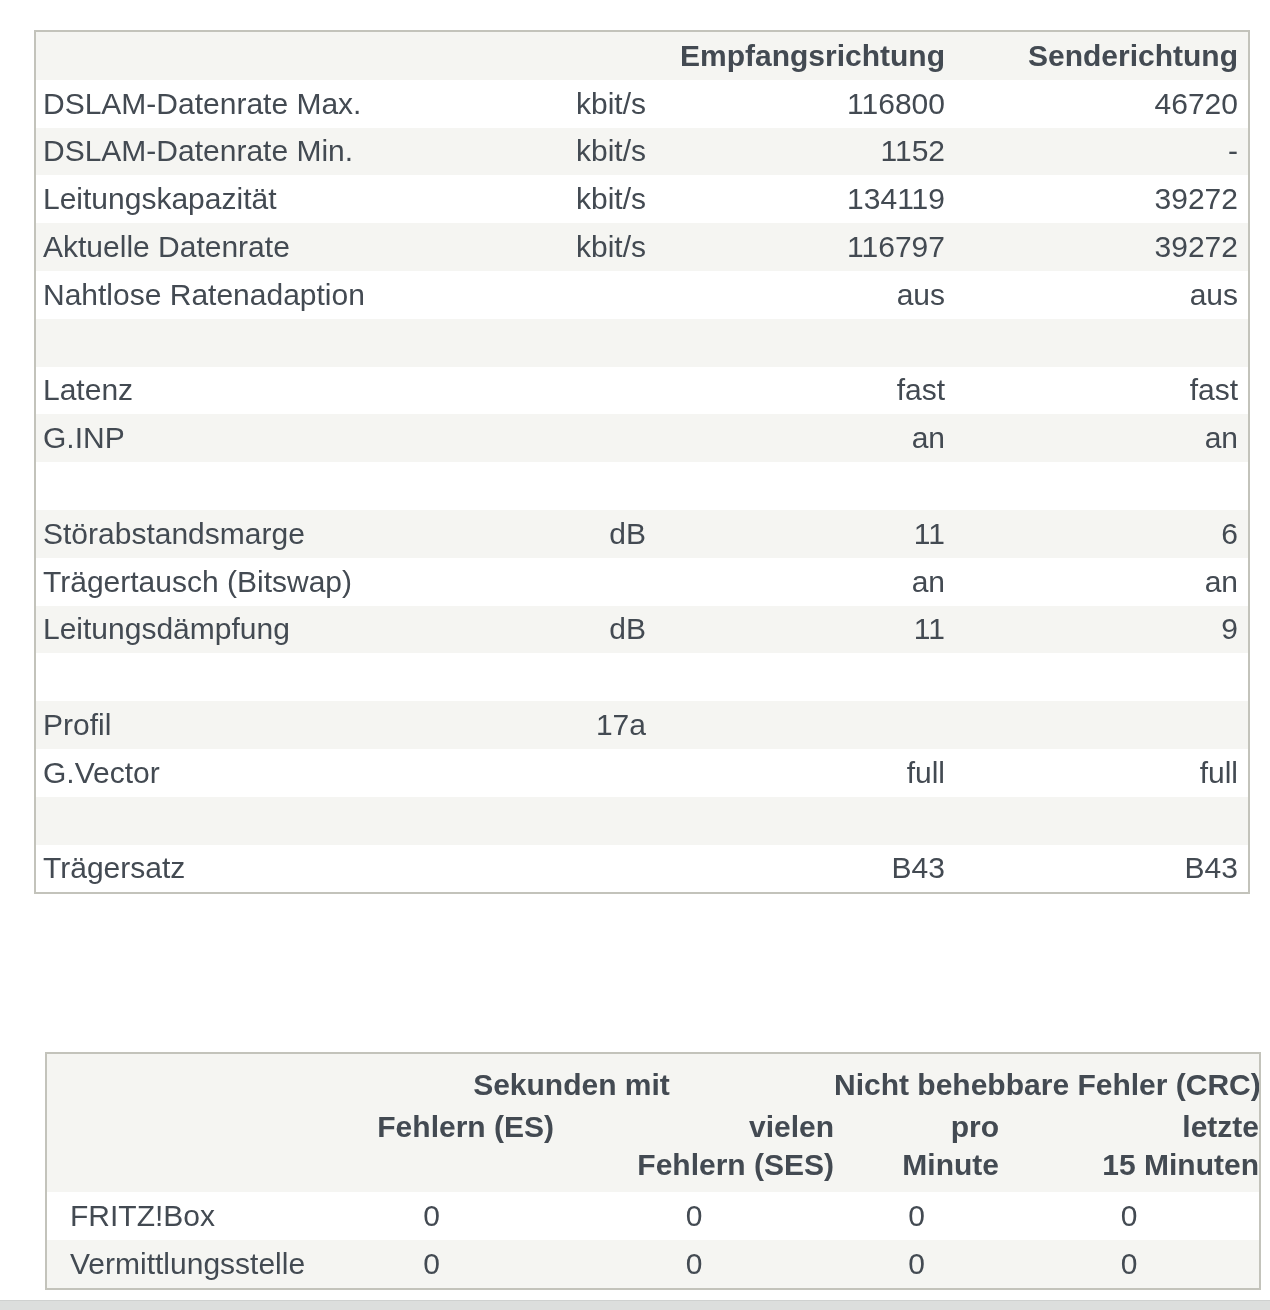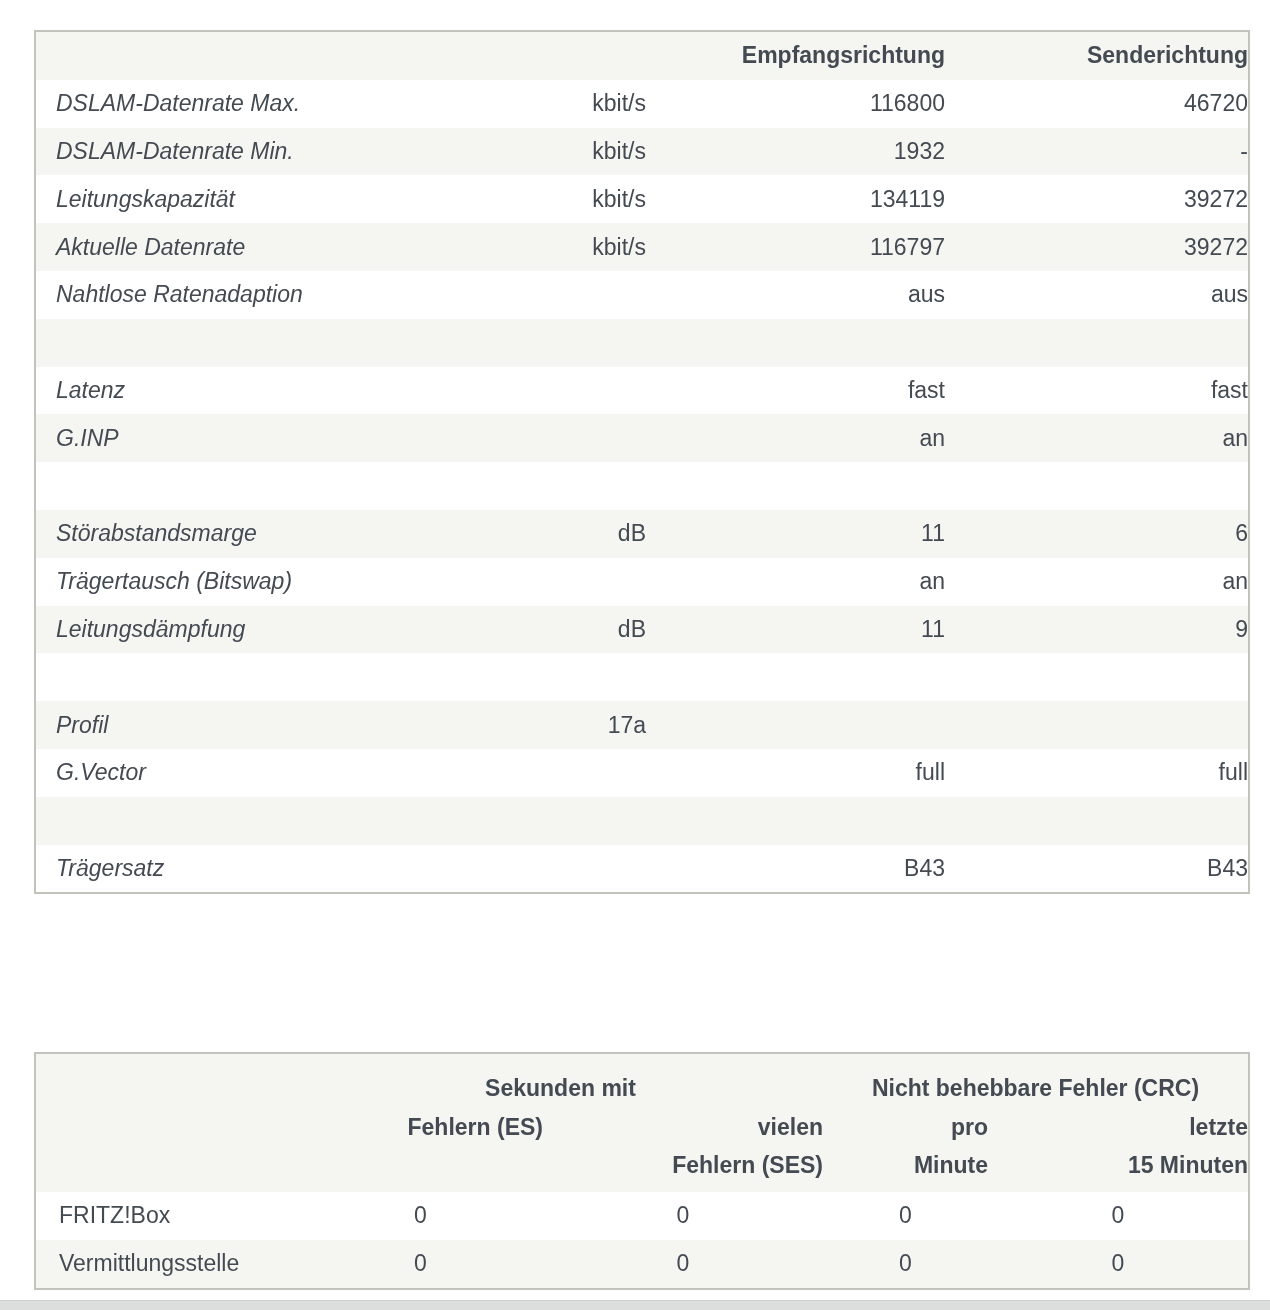--- a/index.html
+++ b/index.html
@@ -17,45 +17,45 @@
   }
   .panel {
     position: absolute;
     left: 34px;
     width: 1216px;
     border: 2px solid #c3c3bb;
     background: #ffffff;
     box-sizing: border-box;
   }
   #dsl-panel { top: 30px; }
-  #err-panel { top: 1052px; }
+  #err-panel { top: 1052px; margin-left: 11px; }
 
   table {
     width: 100%;
     border-collapse: collapse;
     table-layout: fixed;
-    font-size: 23px;
+    font-size: 30px;
     color: #434a52;
   }
   th, td {
     padding: 0;
     font-weight: 400;
     overflow: hidden;
     white-space: nowrap;
     vertical-align: middle;
   }
   thead { background: #f5f5f2; }
   tbody tr:nth-child(even) { background: #f5f5f2; }
 
   
   #dsl-table tr { height: 47.8px; }
-  #dsl-table .label-cell { text-align: left; padding-left: 20px; font-style: italic; }
+  #dsl-table .label-cell { text-align: left; padding-left: 7px; }
   #dsl-table .unit-cell  { text-align: right; }
   #dsl-table .rx-cell    { text-align: right; padding-right: 11px; }
-  #dsl-table .tx-cell    { text-align: right; }
+  #dsl-table .tx-cell    { text-align: right; padding-right: 10px; }
   #dsl-table thead th { font-weight: 700; }
 
   
   #err-table thead th { font-weight: 700; text-align: center; }
   #err-table .group-row { height: 50px; }
   #err-table .group-row th { vertical-align: bottom; padding-bottom: 2px; }
   #err-table .sub-row { height: 88px; }
   #err-table .sub-row th { vertical-align: top; padding-top: 4px; }
   #err-table .hline { line-height: 38px; height: 38px; text-align: right; }
   #err-table tbody tr { height: 47.8px; }
@@ -97,21 +97,21 @@
         <tr>
           <td class="label-cell">DSLAM-Datenrate Max.</td>
           <td class="unit-cell">kbit/s</td>
           <td class="rx-cell">116800</td>
           <td class="tx-cell">46720</td>
         </tr>
 
         <tr>
           <td class="label-cell">DSLAM-Datenrate Min.</td>
           <td class="unit-cell">kbit/s</td>
-          <td class="rx-cell">1932</td>
+          <td class="rx-cell">1152</td>
           <td class="tx-cell">-</td>
         </tr>
 
         <tr>
           <td class="label-cell">Leitungskapazität</td>
           <td class="unit-cell">kbit/s</td>
           <td class="rx-cell">134119</td>
           <td class="tx-cell">39272</td>
         </tr>
 

